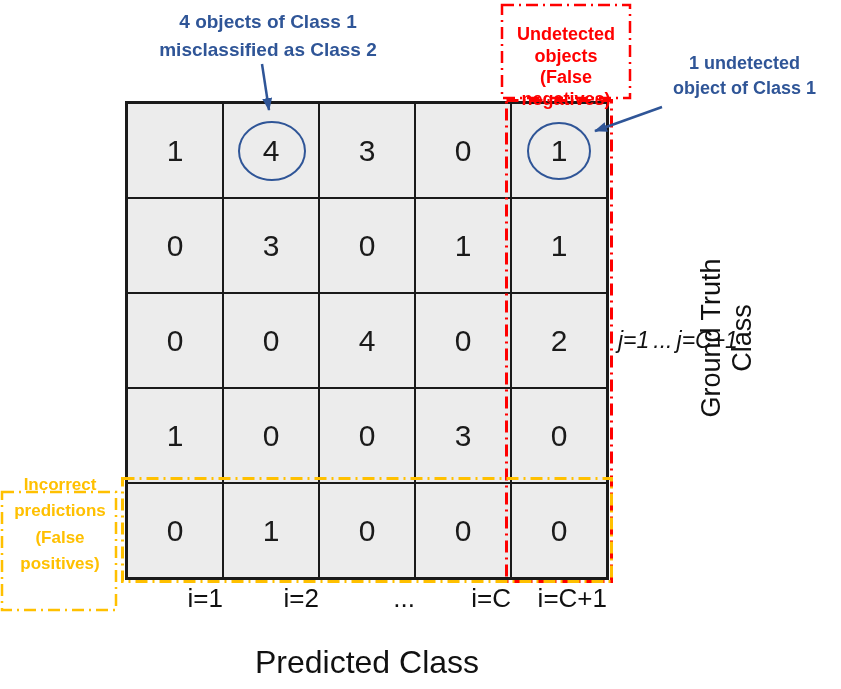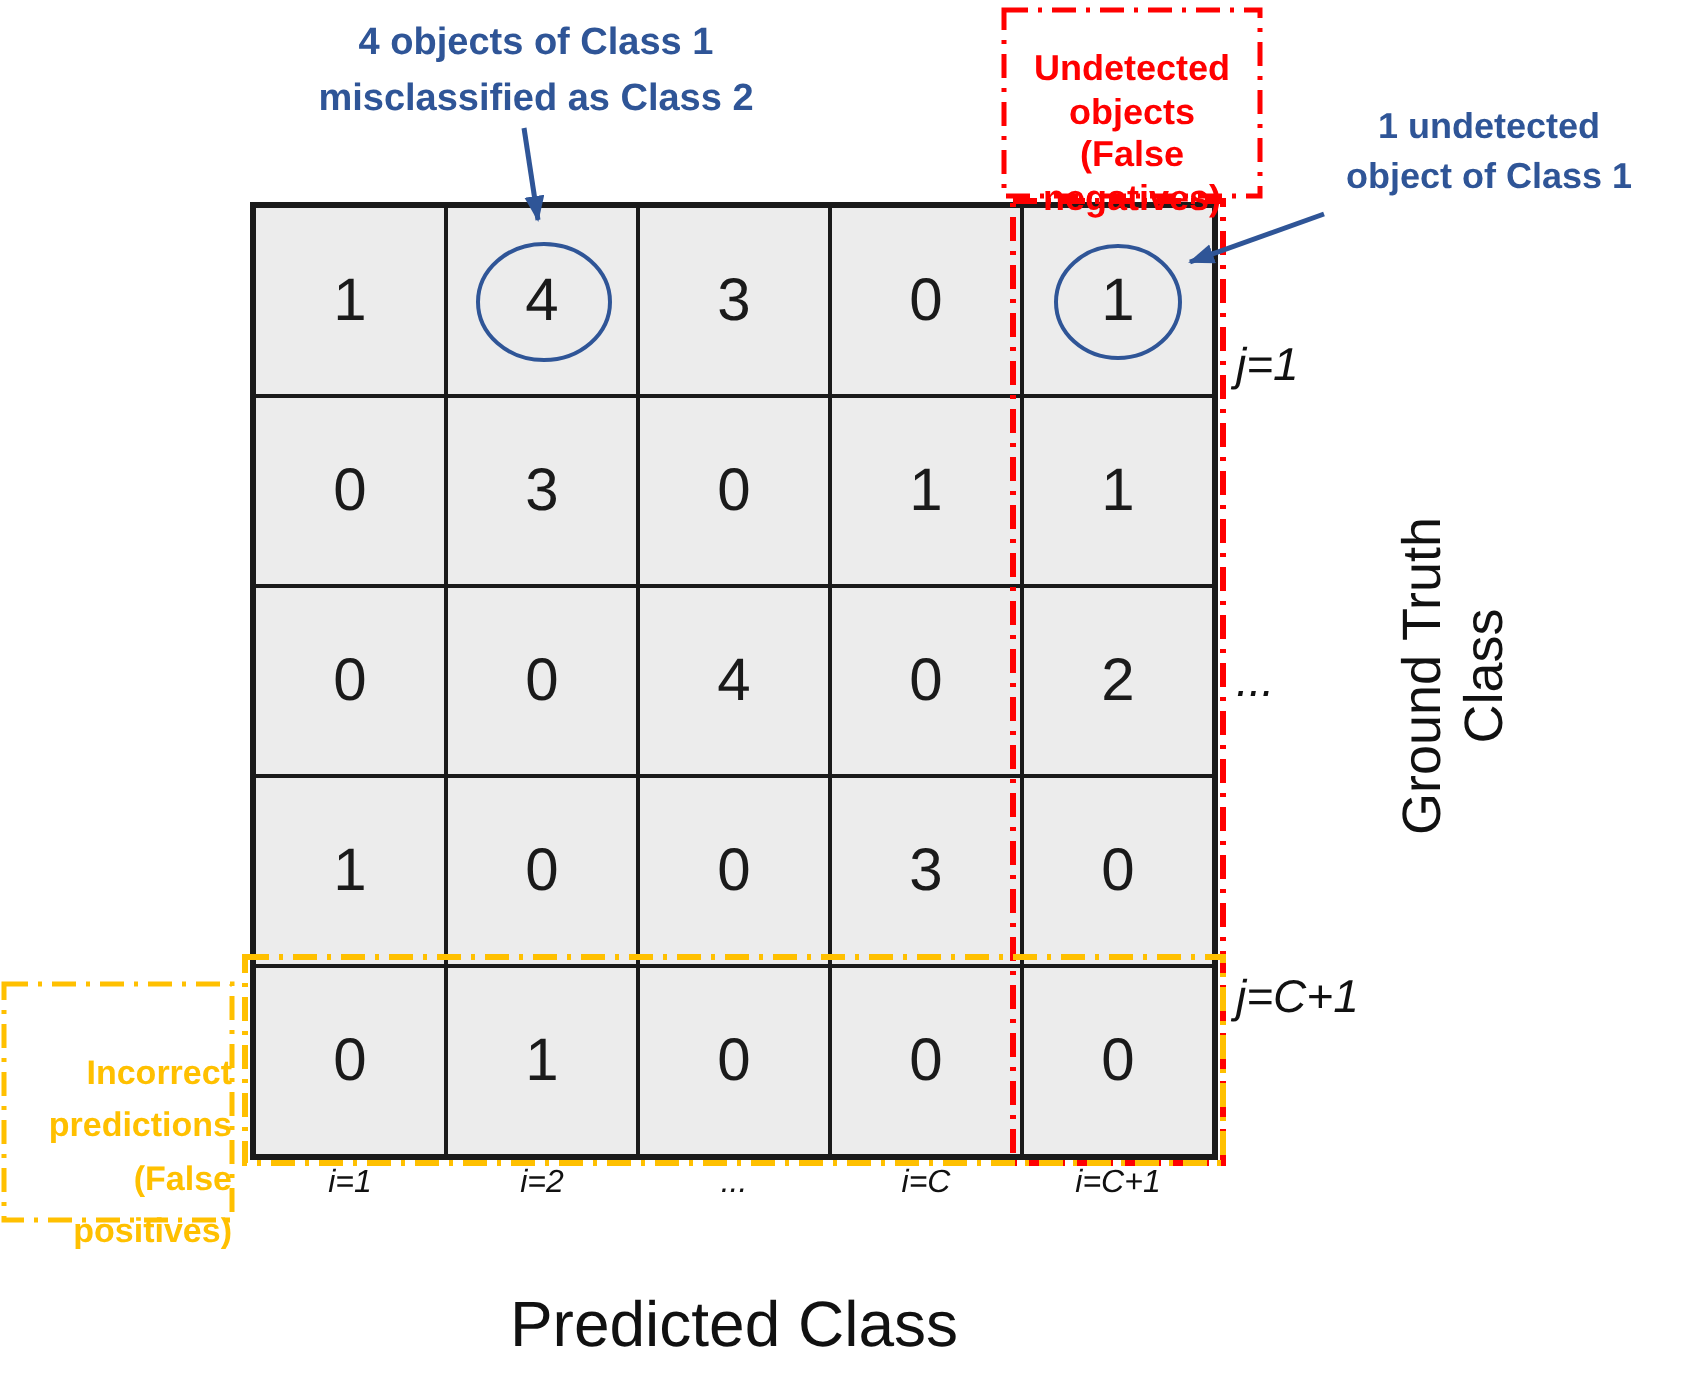--- a/index.html
+++ b/index.html
@@ -23,45 +23,45 @@
     border:1px solid #1a1a1a;
     background:#ececec;
     display:flex;align-items:center;justify-content:center;
     font-size:30px;color:#1a1a1a;
   }
   
   .col-labels{
     position:absolute;left:127px;top:583px;width:480px;
     display:flex;
   }
-  .col-labels .tick{flex:1;text-align:center;font-style:italic;font-size:16px;color:#111;}
+  .col-labels .tick{flex:1;text-align:right;font-size:26px;color:#111;}
   .row-labels{
     position:absolute;left:614px;top:103px;height:475px;width:80px;
-    display:flex;flex-direction:column;text-align:right;
+    display:flex;flex-direction:row;text-align:right;
   }
   .row-labels .tick{flex:1;display:flex;align-items:center;font-style:italic;font-size:23px;color:#111;padding-left:4px;}
   
   .x-axis-title{
     position:absolute;left:127px;top:644px;width:480px;
     text-align:center;font-size:32px;color:#111;
   }
   .y-axis-title{
     position:absolute;left:596px;top:322px;width:232px;height:32px;
     transform:rotate(-90deg);transform-origin:center;
     text-align:center;font-size:27px;color:#111;
   }
   
   .ann{position:absolute;font-weight:bold;white-space:pre-line;text-align:center;}
   .ann-blue{color:#2F5597;text-align:center;}
   .ann-red{color:#FF0000;}
   .ann-yellow{color:#FFC000;}
   .ann-misclassified{left:128px;top:8px;width:280px;font-size:19px;line-height:1.45;}
   .ann-undetected-box{left:501px;top:10px;width:130px;font-size:18px;line-height:1.2;margin-top:14px;}
   .ann-undetected-object{left:652px;top:51px;width:185px;font-size:18px;line-height:1.4;}
-  .ann-false-positives{left:4px;top:524px;width:112px;font-size:17px;line-height:1.55;text-align:right;}
+  .ann-false-positives{left:4px;top:472px;width:112px;font-size:17px;line-height:1.55;}
   
   .overlay{position:absolute;left:0;top:0;pointer-events:none;}
 </style>
 </head>
 <body>
 
 <div id="canvas">
 
   <div class="grid">
     <div class="cell">1</div>

